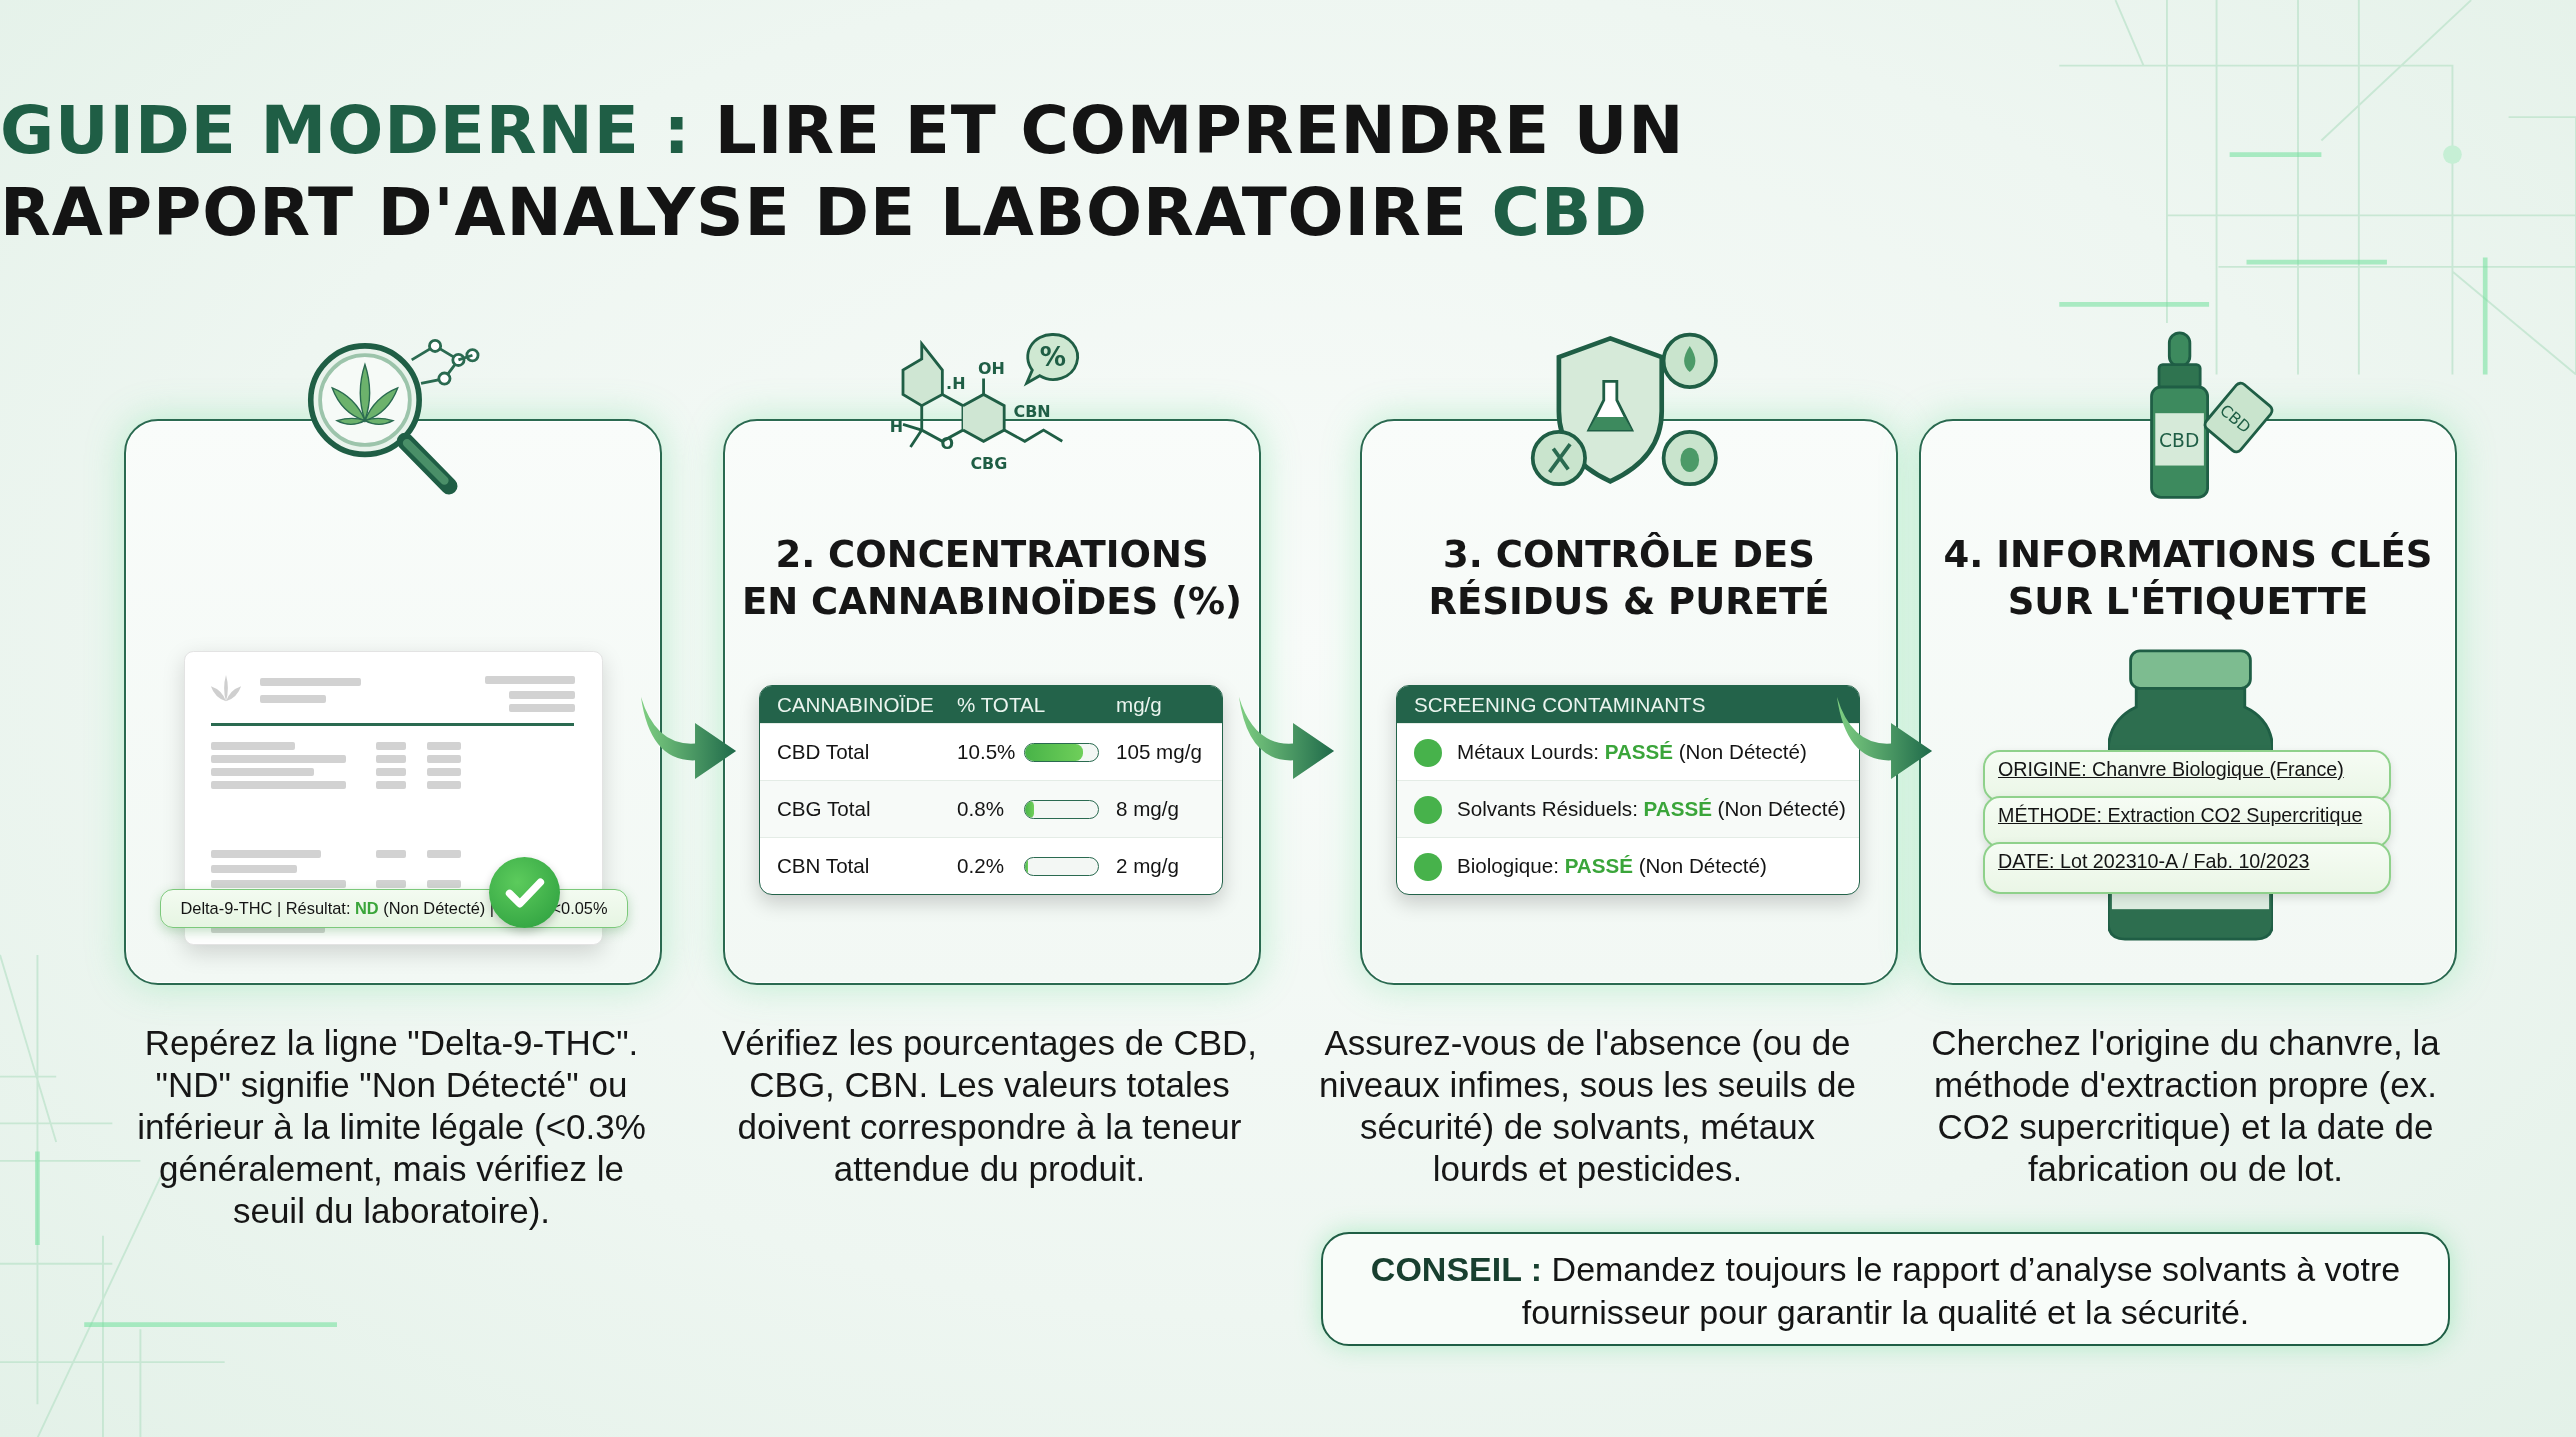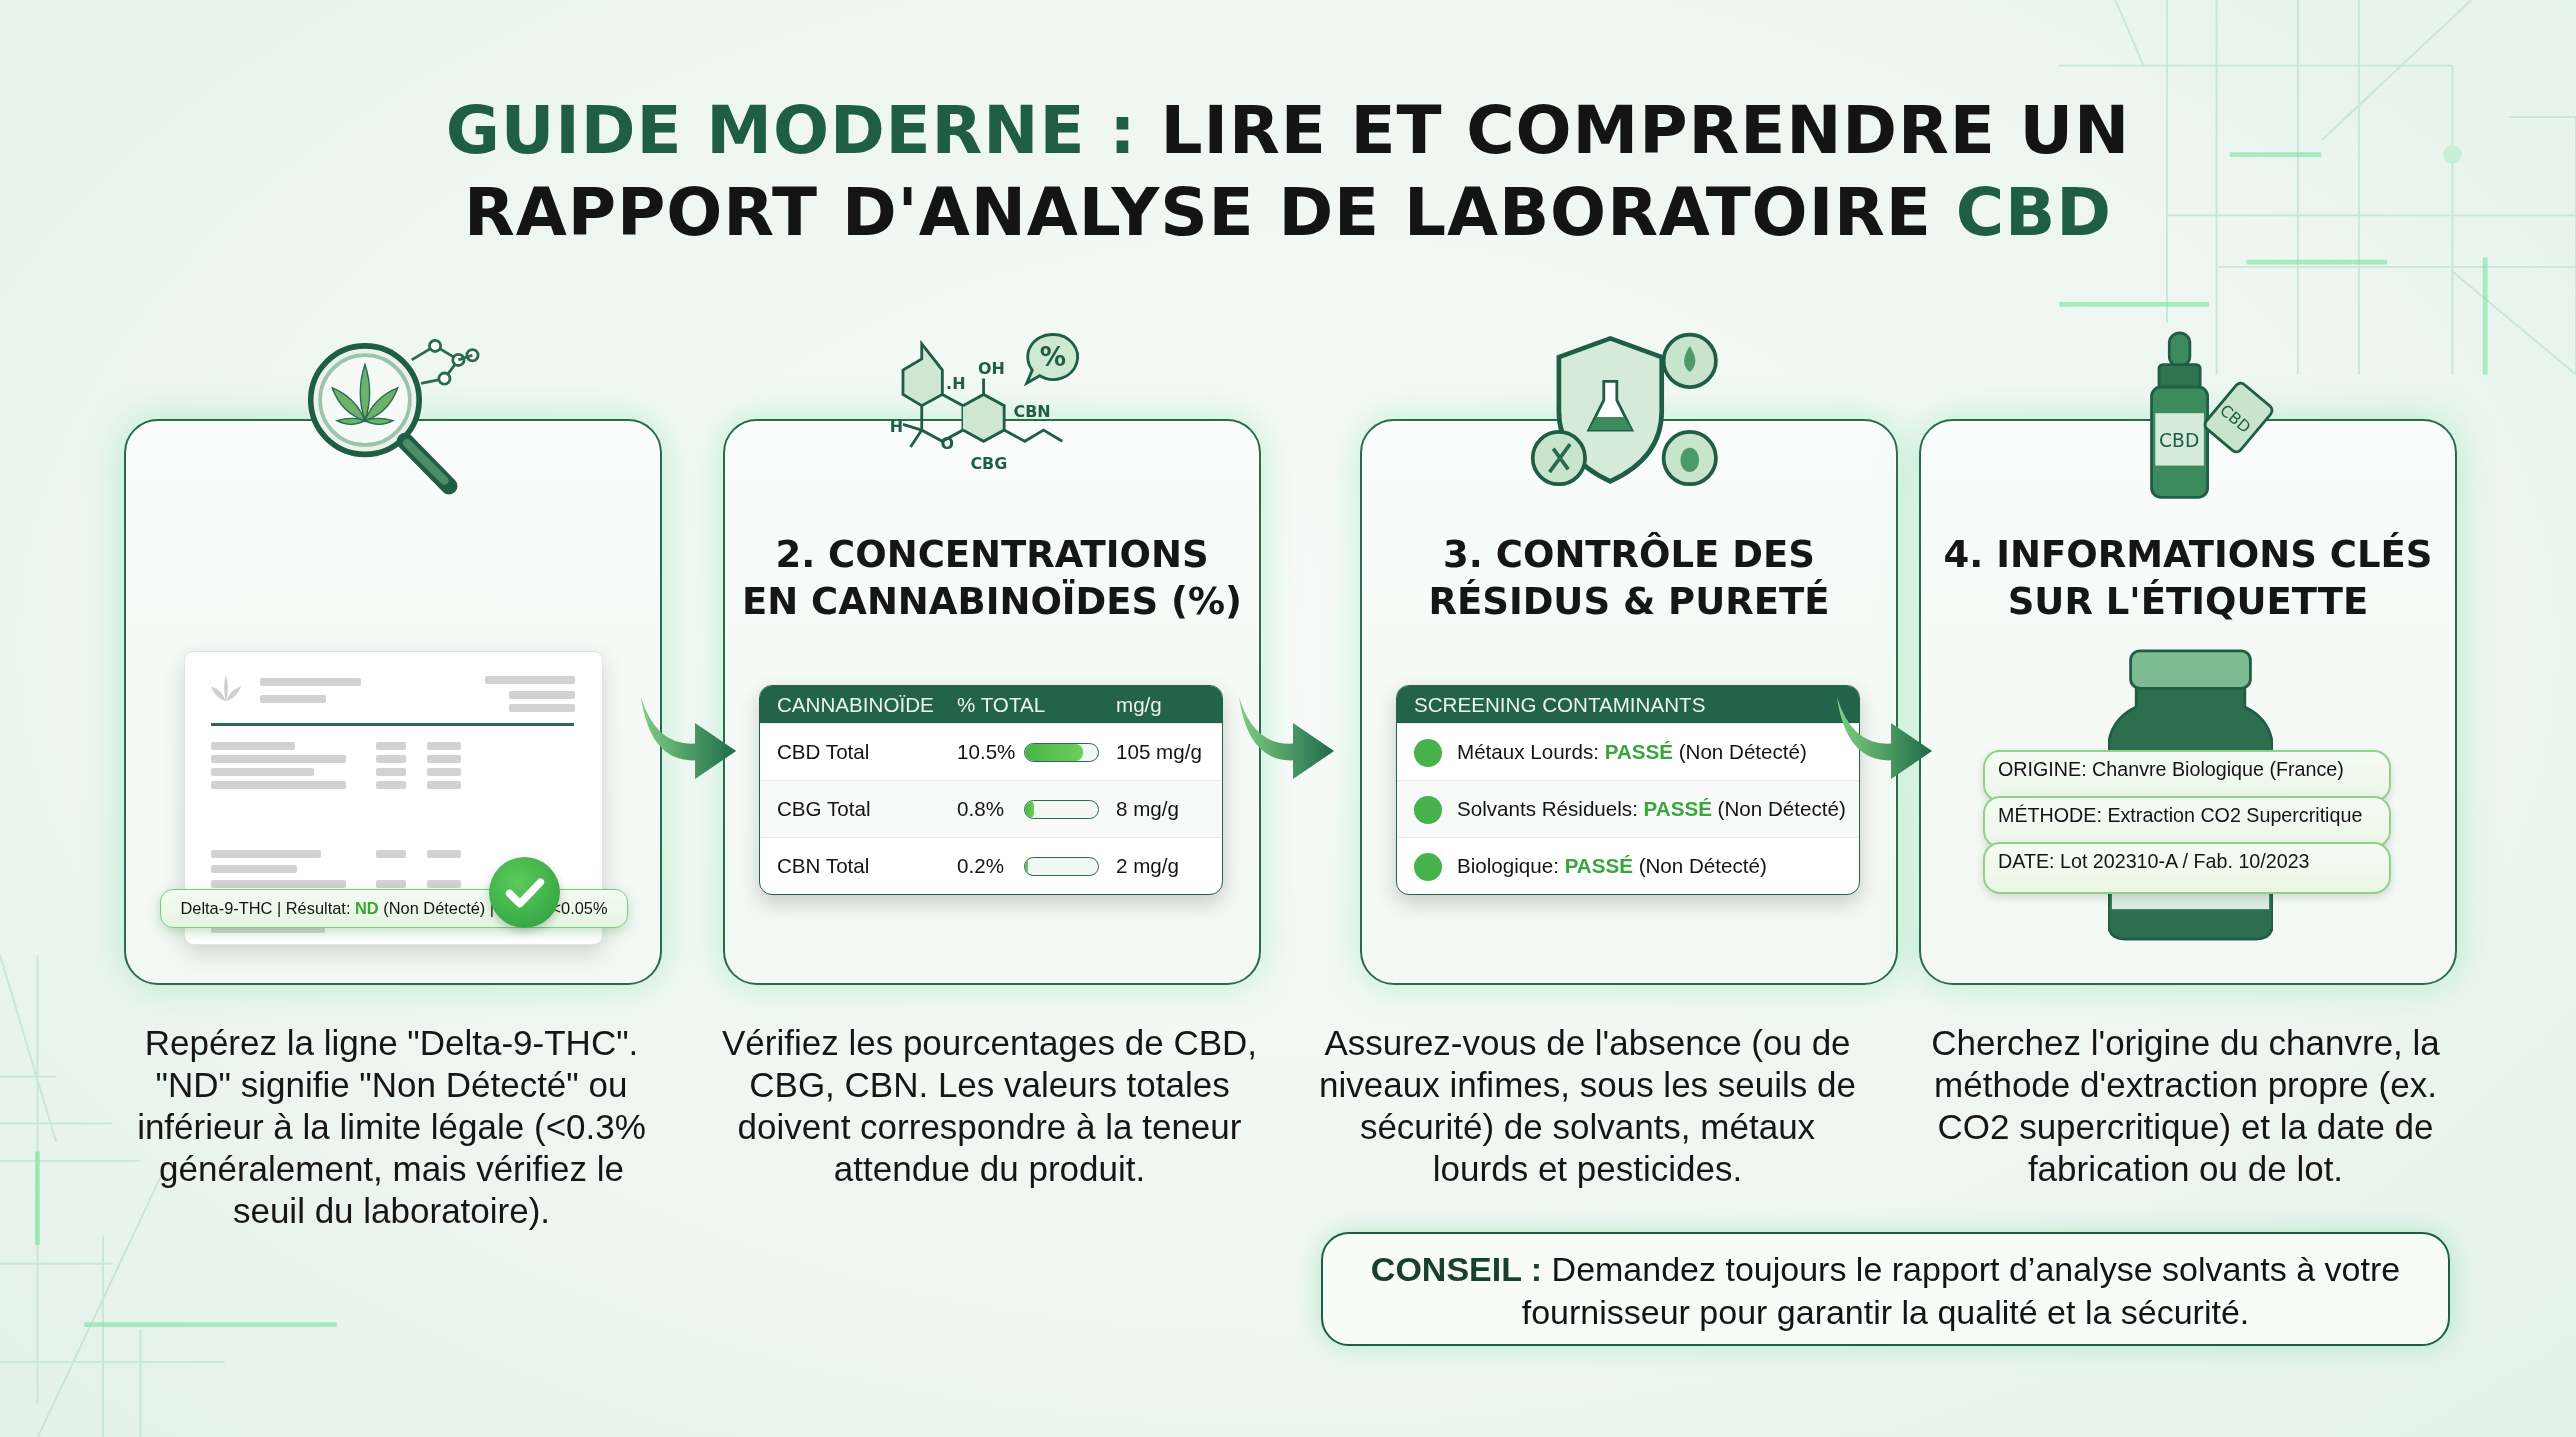--- a/index.html
+++ b/index.html
@@ -1,20 +1,20 @@
 <!DOCTYPE html>
 <html style="font-size:15px"><head>
 <meta charset="utf-8">
 <style>
   html,body{margin:0;padding:0;}
   body{width:2576px;height:1438px;position:relative;overflow:hidden;
     background:radial-gradient(ellipse at 50% 45%, #f8fbf9 0%, #eef6f1 60%, #e3f1e8 100%);
     font-family:"Liberation Sans",sans-serif;color:#141414;}
   .grid{position:absolute;inset:0;pointer-events:none;}
-  .title{position:absolute;left:0;right:0;top:90px;text-align:center;font-family:"DejaVu Sans",sans-serif;
+  .title{position:absolute;left:0;right:0;top:90px;text-align:left;font-family:"DejaVu Sans",sans-serif;
     font-weight:bold;font-size:66px;line-height:82px;letter-spacing:0.9px;color:#141414;}
   .title .g{color:#1f5e45;}
   .card{position:absolute;top:419px;width:534px;height:562px;border:2.8px solid #2a6a50;border-radius:34px;
     background:linear-gradient(180deg,#f9fcfa,#f2f8f4);box-shadow:0 0 37px rgba(90,220,140,.35), inset 0 0 0 0.9px #fff;}
   .card-icon{position:absolute;top:-94px;left:50%;transform:translateX(-50%);width:215px;height:178px;}
   .card-title{position:absolute;top:110px;left:0;right:0;text-align:center;font-family:"DejaVu Sans",sans-serif;
     font-weight:bold;font-size:37px;line-height:47px;color:#161616;}
   .desc{position:absolute;top:1022px;width:543px;text-align:center;font-family:"Liberation Sans",sans-serif;
     font-size:35px;line-height:42px;color:#161616;}
   .arrow{position:absolute;top:695px;width:103px;height:84px;}
@@ -33,21 +33,21 @@
     box-shadow:0 7.5px 20.6px rgba(0,0,0,.18);border:1.9px solid #23634a;}
   .thead{background:#23634a;color:#eaf4ee;height:37px;font-size:20.6px;line-height:37px;position:relative;}
   .row{height:56px;position:relative;font-size:20.6px;line-height:56px;border-top:0.9px solid #e4ece6;}
   .row:nth-child(odd){background:#f7faf8;}
   .cell{position:absolute;top:0;}
   .pbar{position:absolute;top:19px;width:73px;height:17px;border:1.9px solid #2a6a50;border-radius:9.4px;background:#f3f7f4;overflow:hidden;}
   .pfill{height:100%;background:linear-gradient(90deg,#48b348,#6fcf5a);border-radius:7.5px;}
   .ck{position:absolute;left:17px;top:15px;width:28px;height:28px;border-radius:50%;background:#47b24b;}
   .pill{position:absolute;left:62px;width:408px;height:52px;border:2.8px solid #8fd18b;border-radius:17px;
     background:linear-gradient(180deg,#f6fcf4,#eaf6e6);font-size:19.7px;line-height:34px;padding-left:13px;box-sizing:border-box;
-    box-shadow:0 3.7px 9.4px rgba(0,0,0,.12);white-space:nowrap;}
+    box-shadow:0 3.7px 9.4px rgba(0,0,0,.12);white-space:nowrap;text-decoration:underline;}
   .conseil{position:absolute;left:1321px;top:1232px;width:1129px;height:114px;border:2.8px solid #1f5e45;border-radius:28px;
     background:#f8fcf9;box-shadow:0 0 24px rgba(90,220,140,.4);text-align:center;font-size:34px;line-height:43px;
     padding-top:14px;box-sizing:border-box;}
   .conseil b{color:#183f2f;}
 </style>
 </head>
 <body>
 
 <svg class="grid" width="2576" height="1438" viewBox="0 0 2752 1536">
   <g stroke="#bfe3cd" stroke-width="2" fill="none" opacity=".8">

